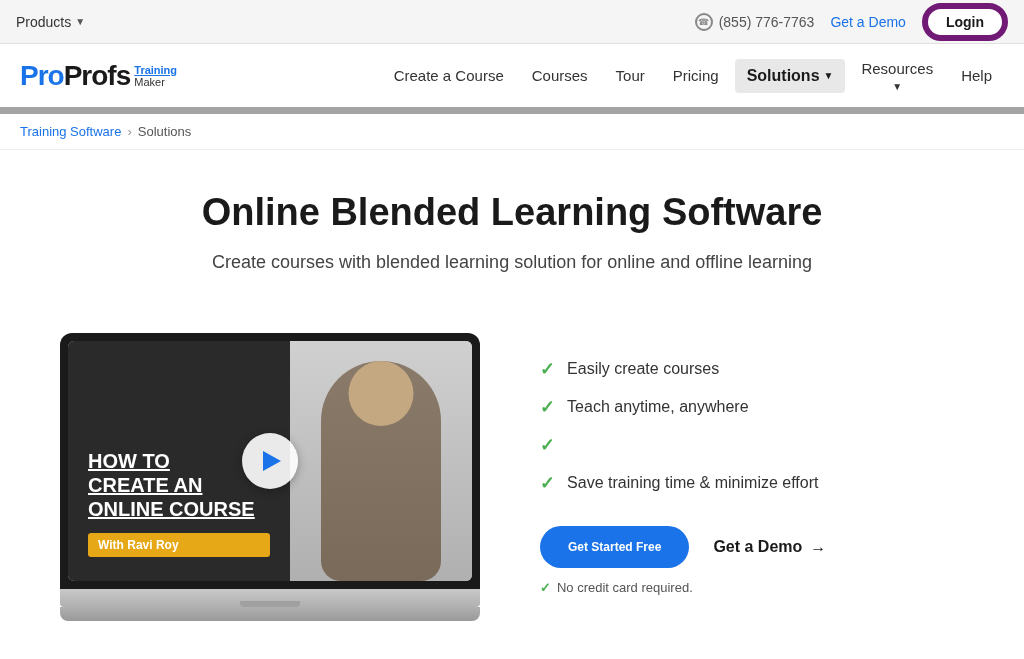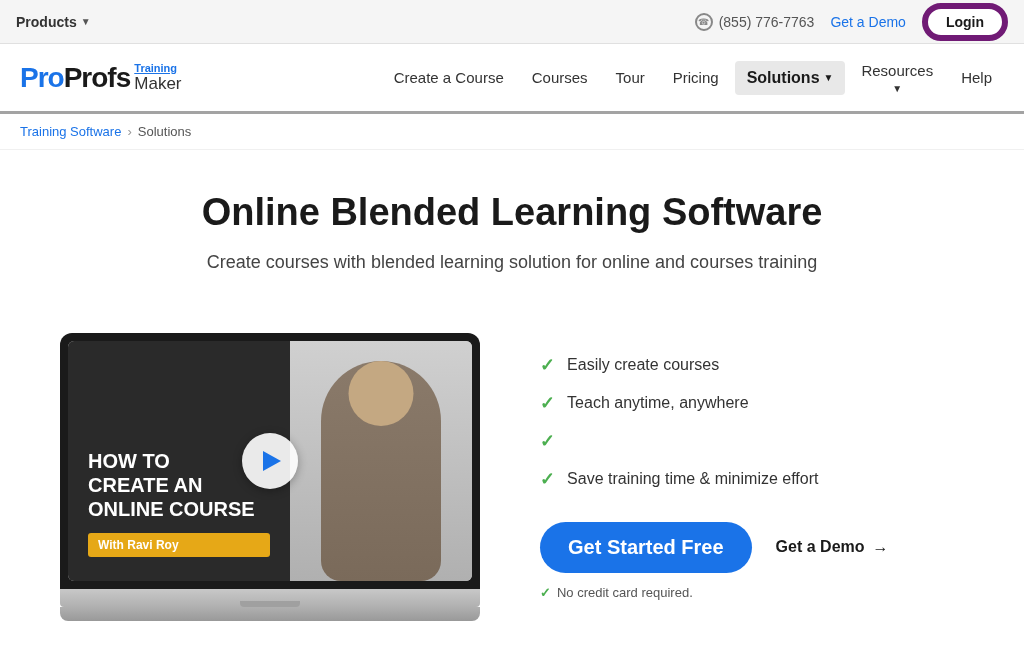--- a/index.html
+++ b/index.html
@@ -9,21 +9,21 @@
     .top-bar {
       background: #f5f5f5;
       border-bottom: 1px solid #e0e0e0;
       display: flex;
       align-items: center;
       justify-content: space-between;
       padding: 0 16px;
       height: 44px;
       font-size: 14px;
     }
-    .top-bar-left { display: flex; align-items: center; gap: 4px; color: #333; font-weight: 700; }
+    .top-bar-left { display: flex; align-items: center; gap: 4px; color: #333; font-weight: 400; }
     .top-bar-left .arrow { font-size: 10px; color: #555; }
     .top-bar-right { display: flex; align-items: center; gap: 16px; }
     .phone-info { display: flex; align-items: center; gap: 6px; color: #555; font-size: 14px; }
     .phone-icon { width: 18px; height: 18px; border: 2px solid #888; border-radius: 50%; display: flex; align-items: center; justify-content: center; font-size: 9px; color: #888; }
     .get-demo-link { color: #1a73e8; text-decoration: none; font-size: 14px; font-weight: 500; }
     .login-btn {
       border: 6px solid #701a75;
       background: #fff;
       color: #1a1a1a;
       padding: 5px 18px;
@@ -43,29 +43,29 @@
       cursor: pointer;
     }
 
     
     .main-nav {
       display: flex;
       align-items: center;
       justify-content: space-between;
       padding: 0 20px;
       height: 70px;
-      border-bottom: 3px solid #a3a3a3;
+      border-bottom: 7px solid #a3a3a3;
       background: #fff;
     }
     .logo-area { display: flex; align-items: center; gap: 0; }
     .logo-pro { color: #1a73e8; font-size: 28px; font-weight: 900; letter-spacing: -1px; }
     .logo-profs { color: #1a1a1a; font-size: 28px; font-weight: 900; letter-spacing: -1px; }
     .logo-sub { display: flex; flex-direction: column; margin-left: 4px; }
     .logo-training { font-size: 11px; color: #1a73e8; font-weight: 600; letter-spacing: 0; text-decoration: underline; }
-    .logo-maker { font-size: 17px; color: #333; font-weight: 500; }
+    .logo-maker { font-size: 11px; color: #333; font-weight: 500; }
     .logo-block { display: flex; align-items: baseline; }
 
     .nav-links { display: flex; align-items: center; gap: 4px; }
     .nav-link {
       color: #333;
       text-decoration: none;
       font-size: 15px;
       font-weight: 500;
       padding: 8px 12px;
       border-radius: 4px;
@@ -158,20 +158,21 @@
       flex-direction: column;
       justify-content: flex-end;
     }
     .video-title-text {
       color: #fff;
       font-size: 20px;
       font-weight: 800;
       line-height: 1.2;
       text-transform: uppercase;
       margin-bottom: 12px;
+      text-decoration: underline;
     }
     .video-badge {
       background: #e6a817;
       color: #fff;
       font-size: 12px;
       font-weight: 700;
       padding: 5px 10px;
       border-radius: 3px;
       display: inline-block;
     }
@@ -277,21 +278,21 @@
       align-items: center;
       gap: 24px;
       margin-bottom: 12px;
     }
     .get-started-btn {
       background: #1a73e8;
       color: #fff;
       border: none;
       padding: 14px 28px;
       border-radius: 28px;
-      font-size: 20px;
+      font-size: 12px;
       font-weight: 700;
       cursor: pointer;
       white-space: nowrap;
     }
     .get-demo-cta {
       color: #1a1a1a;
       font-size: 16px;
       font-weight: 600;
       text-decoration: none;
       display: flex;
@@ -355,21 +356,21 @@
 </nav>
 
 <div class="breadcrumb">
   <a>Training Software</a>
   <span class="breadcrumb-sep">›</span>
   <span>Solutions</span>
 </div>
 
 <div class="hero">
   <h1 class="hero-title">Online Blended Learning Software</h1>
-  <p class="hero-subtitle">Create courses with blended learning solution for online and courses training</p>
+  <p class="hero-subtitle">Create courses with blended learning solution for online and offline learning</p>
 </div>
 
 <div class="content-area">
 
   <div class="laptop-mockup">
     <div class="laptop-screen">
       <div class="screen-inner">
         <div class="video-left">
           <div class="video-title-text">
             <span>HOW TO</span><br>

